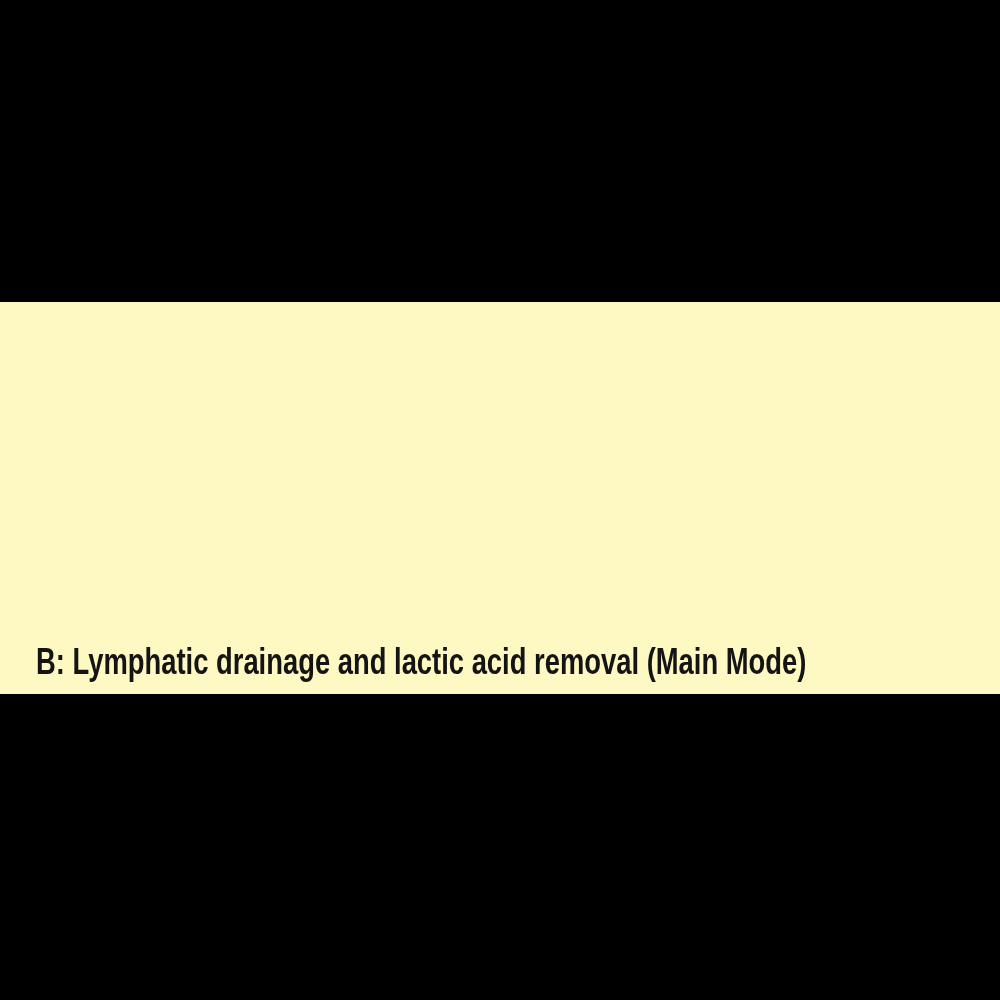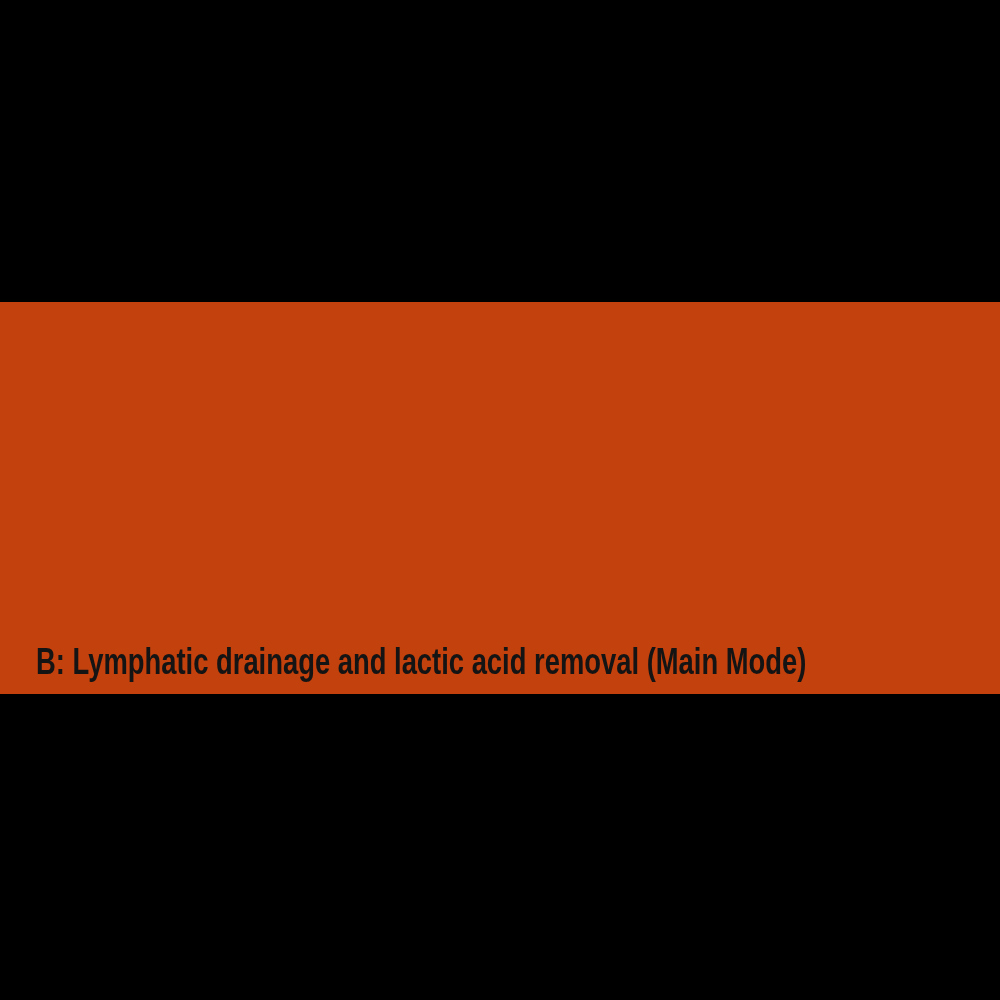--- a/index.html
+++ b/index.html
@@ -6,21 +6,21 @@
   body{
     width:1000px;height:1000px;position:relative;
     background:#000;overflow:hidden;
     font-family:"Liberation Sans", sans-serif;
   }
   .bar{position:absolute;left:0;width:1000px;background:#000;}
   .bar.top{top:0;height:302px;}
   .bar.bottom{top:694px;height:306px;}
   .panel{
     position:absolute;left:0;top:302px;width:1000px;height:392px;
-    background:#c2410c;
+    background:#fef9c3;
   }
   .section-title{
     position:absolute;left:36px;margin:0;
     font-size:37px;font-weight:bold;color:#141414;
     white-space:nowrap;line-height:1;
     transform:scaleX(0.74);transform-origin:0 50%;
   }
   .title-b{top:341px;}
   .title-c{top:533px;}
   .leg-row{

